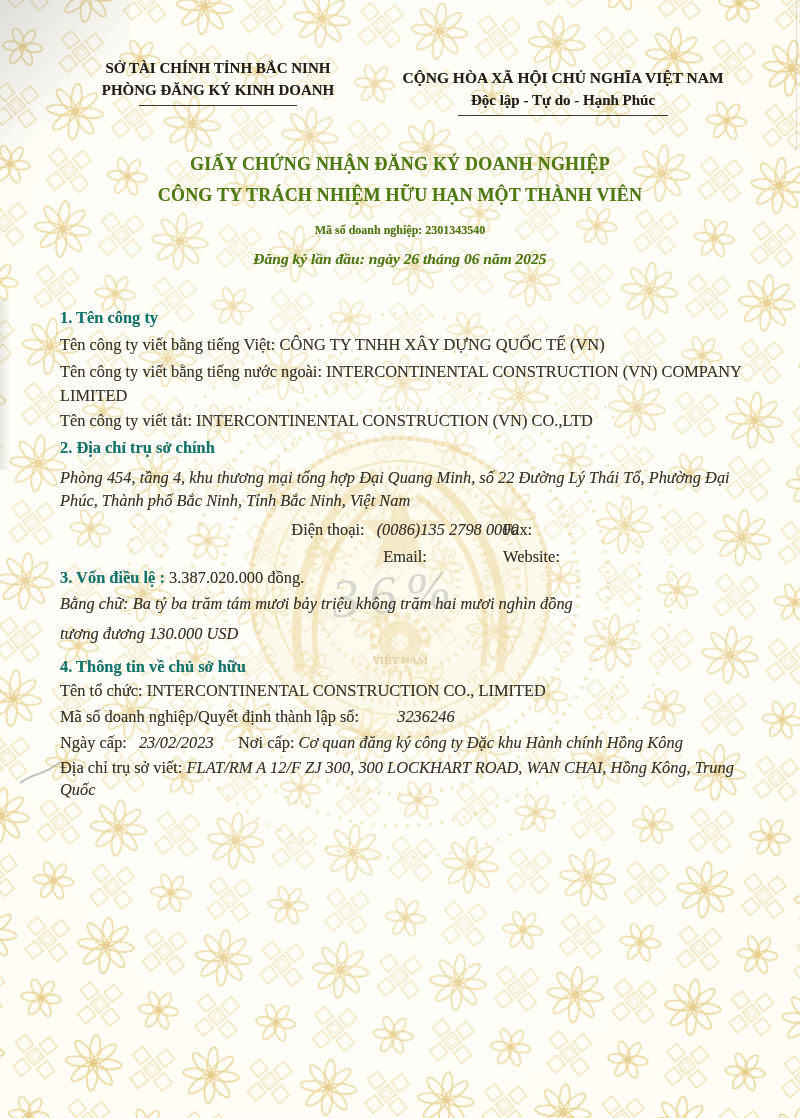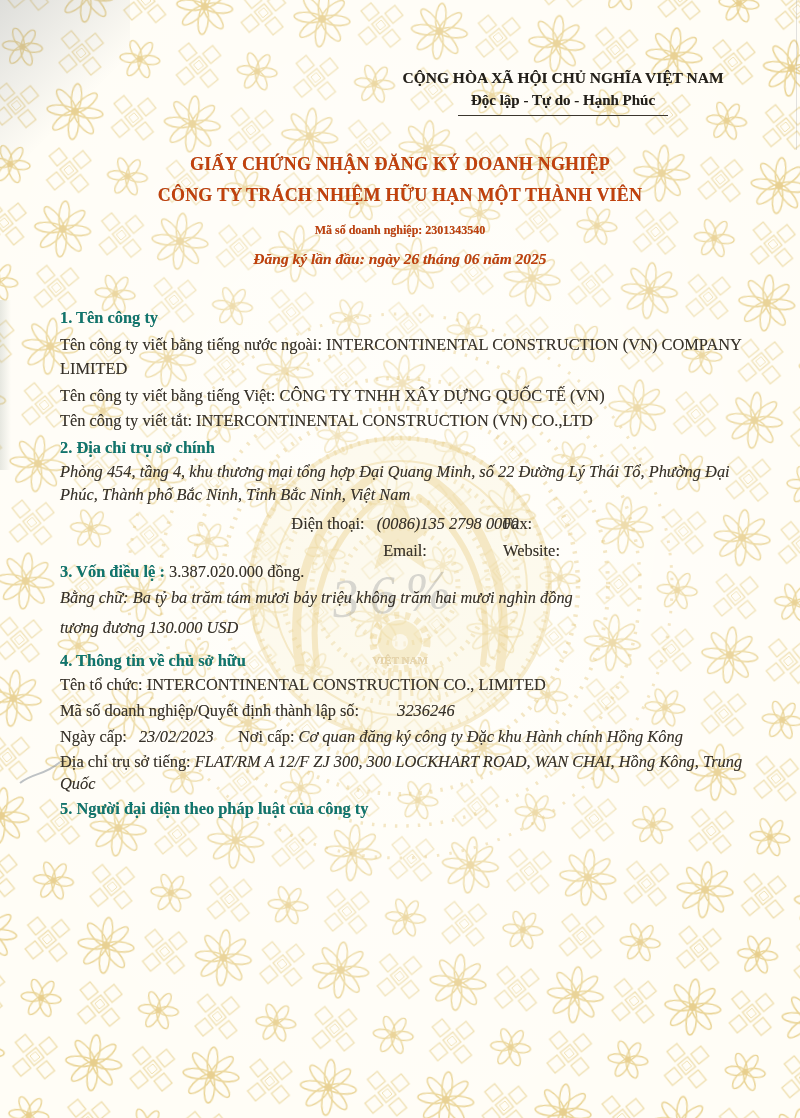--- a/index.html
+++ b/index.html
@@ -19,21 +19,21 @@
     text-shadow:none;
   }
   .hdr{position:absolute;text-align:center;font-weight:bold;color:#23201b;}
   .hdr-left{top:60px;left:86px;width:264px;font-size:15px;}
   .hdr-right{top:69px;left:388px;width:350px;font-size:15.5px;}
   .hdr .l2{margin-top:5px;}
   .hdr-right .l2{font-size:15px;}
   .rule{height:0;border-bottom:1.6px solid #3b362e;margin:6px auto 0;}
   .rule-left{width:158px;}
   .rule-right{width:210px;}
-  .title-block{position:absolute;top:154px;left:60px;width:680px;text-align:center;color:#c2410c;}
+  .title-block{position:absolute;top:154px;left:60px;width:680px;text-align:center;color:#4d7c0f;}
   .title-block .t1,.title-block .t2{font-size:18px;font-weight:bold;letter-spacing:.2px;}
   .title-block .t2{margin-top:10px;}
   .title-block .code{margin-top:17px;font-size:12px;font-weight:bold;}
   .title-block .reg{margin-top:12px;font-size:15.5px;font-weight:bold;font-style:italic;}
   .docbody{position:absolute;top:306px;left:60px;width:690px;font-size:16.4px;line-height:24px;}
   .docbody h3{margin:0;font-size:16.4px;font-weight:bold;color:#0f766e;}
   .docbody p{margin:0;}
   .i{font-style:italic;}
   .b{font-weight:bold;color:#0f766e;}
   .row{position:relative;text-align:center;}
@@ -137,43 +137,48 @@
 
     <path d="M20,783 C 34,772 44,776 60,762" fill="none" stroke="#939ba3" stroke-width="2" opacity=".6"></path>
   </svg>
 
   <div class="corner-shade"></div>
   <div class="edge-tint"></div>
   <div class="edge-line"></div>
 
   <div class="bleed">36%</div>
 
+  <div class="hdr hdr-left">
+    <div class="l1">SỞ TÀI CHÍNH TỈNH BẮC NINH</div>
+    <div class="l2">PHÒNG ĐĂNG KÝ KINH DOANH</div>
+    <div class="rule rule-left"></div>
+  </div>
 
   <div class="hdr hdr-right">
     <div class="l1">CỘNG HÒA XÃ HỘI CHỦ NGHĨA VIỆT NAM</div>
     <div class="l2">Độc lập - Tự do - Hạnh Phúc</div>
     <div class="rule rule-right"></div>
   </div>
 
   <div class="title-block">
     <div class="t1">GIẤY CHỨNG NHẬN ĐĂNG KÝ DOANH NGHIỆP</div>
     <div class="t2">CÔNG TY TRÁCH NHIỆM HỮU HẠN MỘT THÀNH VIÊN</div>
     <div class="code">Mã số doanh nghiệp: 2301343540</div>
     <div class="reg">Đăng ký lần đầu: ngày 26 tháng 06 năm 2025</div>
   </div>
 
   <div class="docbody">
 
     <h3>1. Tên công ty</h3>
+    <p style="margin-top:3px">Tên công ty viết bằng tiếng Việt: CÔNG TY TNHH XÂY DỰNG QUỐC TẾ (VN)</p>
     <p style="margin-top:3px">Tên công ty viết bằng tiếng nước ngoài: INTERCONTINENTAL CONSTRUCTION (VN) COMPANY LIMITED</p>
-    <p style="margin-top:3px">Tên công ty viết bằng tiếng Việt: CÔNG TY TNHH XÂY DỰNG QUỐC TẾ (VN)</p>
     <p style="margin-top:1px">Tên công ty viết tắt: INTERCONTINENTAL CONSTRUCTION (VN) CO.,LTD</p>
 
     <h3 style="margin-top:3px">2. Địa chỉ trụ sở chính</h3>
-    <p class="i lh23" style="margin-top:0">Phòng 454, tầng 4, khu thương mại tổng hợp Đại Quang Minh, số 22 Đường Lý Thái Tổ, Phường Đại Phúc, Thành phố Bắc Ninh, Tỉnh Bắc Ninh, Việt Nam</p>
+    <p class="i lh23" style="margin-top:6px">Phòng 454, tầng 4, khu thương mại tổng hợp Đại Quang Minh, số 22 Đường Lý Thái Tổ, Phường Đại Phúc, Thành phố Bắc Ninh, Tỉnh Bắc Ninh, Việt Nam</p>
     <p class="row" style="margin-top:6px">
       <span>Điện thoại:</span><span class="gap"></span><span class="i">(0086)135 2798 0000</span>
       <span class="at443">Fax:</span>
     </p>
     <p class="row" style="margin-top:3px">
       <span>Email:</span>
       <span class="at443">Website:</span>
     </p>
 
     <p style="margin-top:-3px">
@@ -192,20 +197,19 @@
     <div class="cols lh22" style="margin-top:3px">
       <div class="c1">
         <span>Ngày cấp:</span><span class="gap"></span><span class="i">23/02/2023</span>
       </div>
       <div class="c2">
         <span>Nơi cấp:</span>
         <span class="i">Cơ quan đăng ký công ty Đặc khu Hành chính Hồng Kông</span>
       </div>
     </div>
     <p class="lh22" style="margin-top:3px">
-      <span>Địa chỉ trụ sở tiếng:</span>
+      <span>Địa chỉ trụ sở viết:</span>
       <span class="i">FLAT/RM A 12/F ZJ 300, 300 LOCKHART ROAD, WAN CHAI, Hồng Kông, Trung Quốc</span>
     </p>
 
-    <h3 style="margin-top:2px">5. Người đại diện theo pháp luật của công ty</h3>
   </div>
 
 </div>
 
 </body></html>

